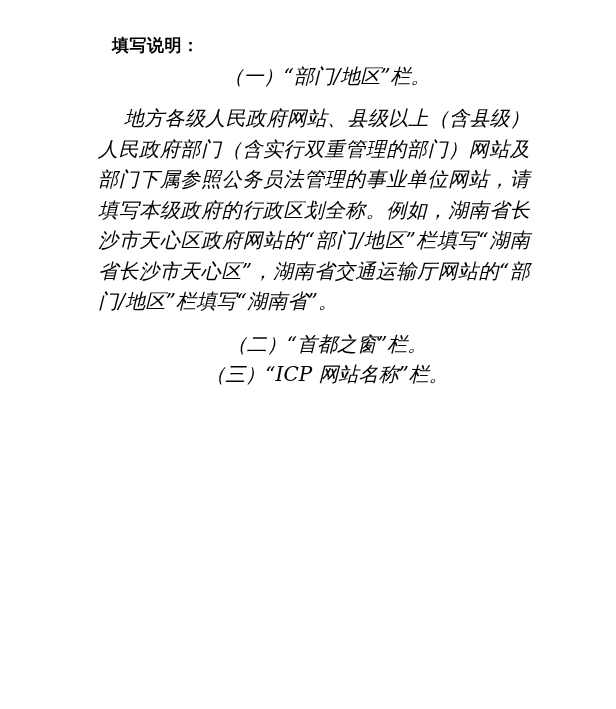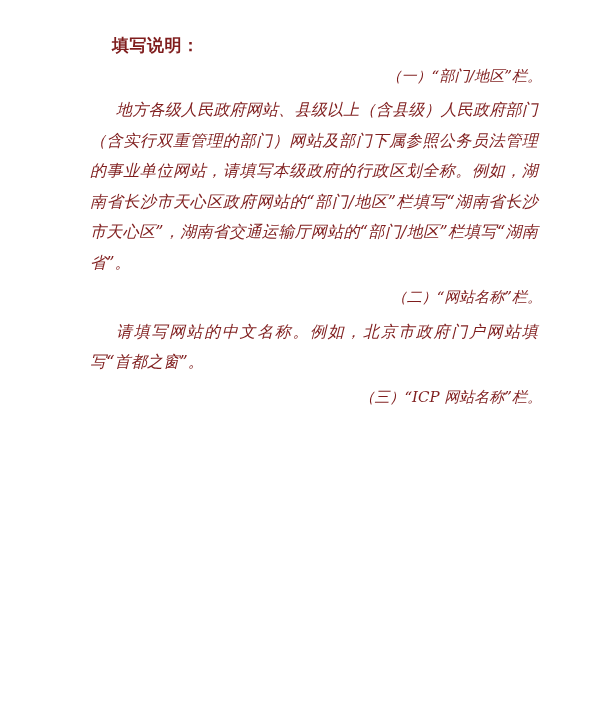--- a/index.html
+++ b/index.html
@@ -27,43 +27,42 @@
     font-size: 17px;
     line-height: 30.5px;
     margin: 0;
     text-indent: 26px;
     letter-spacing: 0.5px;
     text-align: left;
   }
   .sec-heading {
     font-family: "DejaVu Serif", "Liberation Serif", serif;
     font-style: italic;
-    font-size: 15px;
+    font-size: 20px;
     line-height: 30.5px;
     margin: 0;
     text-indent: 26px;
-    text-align: right;
+    text-align: center;
   }
   .para {
     font-family: "DejaVu Serif", "Liberation Serif", serif;
     font-style: italic;
-    font-size: 16px;
+    font-size: 20px;
     line-height: 30.5px;
-    margin: 4px;
+    margin: 12px;
     text-indent: 26px;
     text-align: justify;
     letter-spacing: 0.2px;
   }
 </style>
 </head>
 <body style="background-color: rgb(255, 255, 255);">
 
-<div class="page" style="color: #7f1d1d;">
+<div class="page" style="color: #000000;">
   <h1 class="doc-title">填写说明：</h1>
 
   <p class="sec-heading">（一）“部门/地区”栏。</p>
   <p class="para">地方各级人民政府网站、县级以上（含县级）人民政府部门（含实行双重管理的部门）网站及部门下属参照公务员法管理的事业单位网站，请填写本级政府的行政区划全称。例如，湖南省长沙市天心区政府网站的“部门/地区”栏填写“湖南省长沙市天心区”，湖南省交通运输厅网站的“部门/地区”栏填写“湖南省”。</p>
 
-  <p class="sec-heading">（二）“网站名称”栏。</p>
-  <p class="para">请填写网站的中文名称。例如，北京市政府门户网站填写“首都之窗”。</p>
+  <p class="sec-heading">（二）“首都之窗”栏。</p>
 
   <p class="sec-heading">（三）“ICP 网站名称”栏。</p>
 </div>
 
 </body></html>

